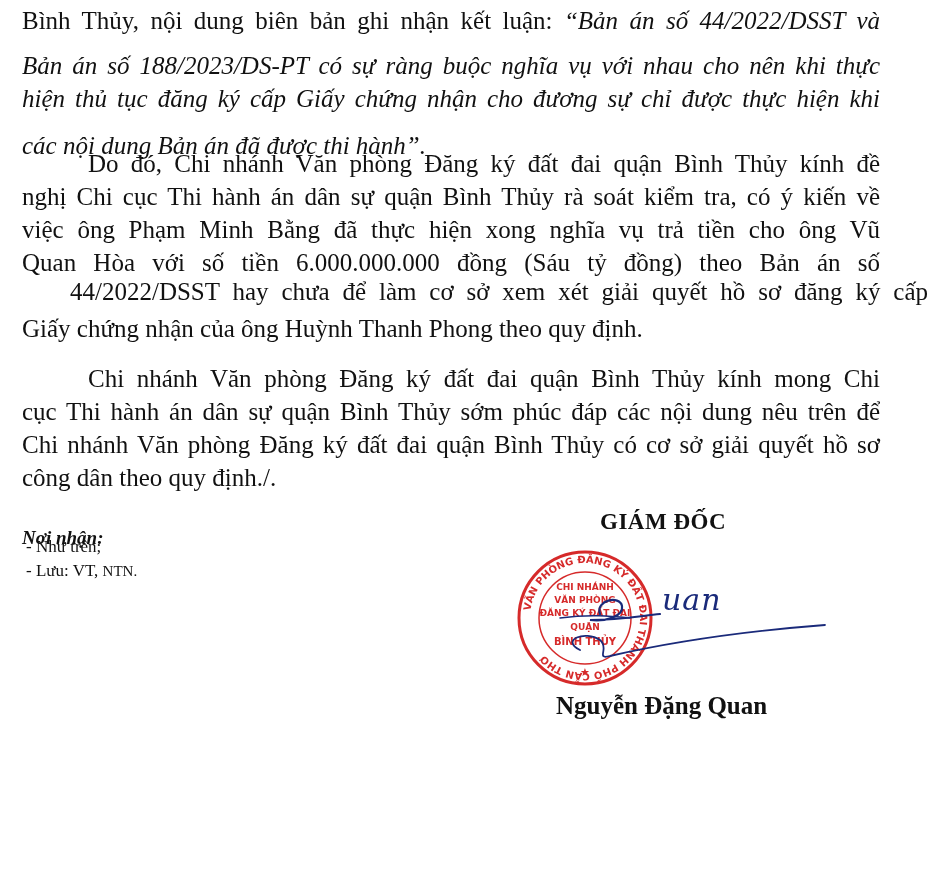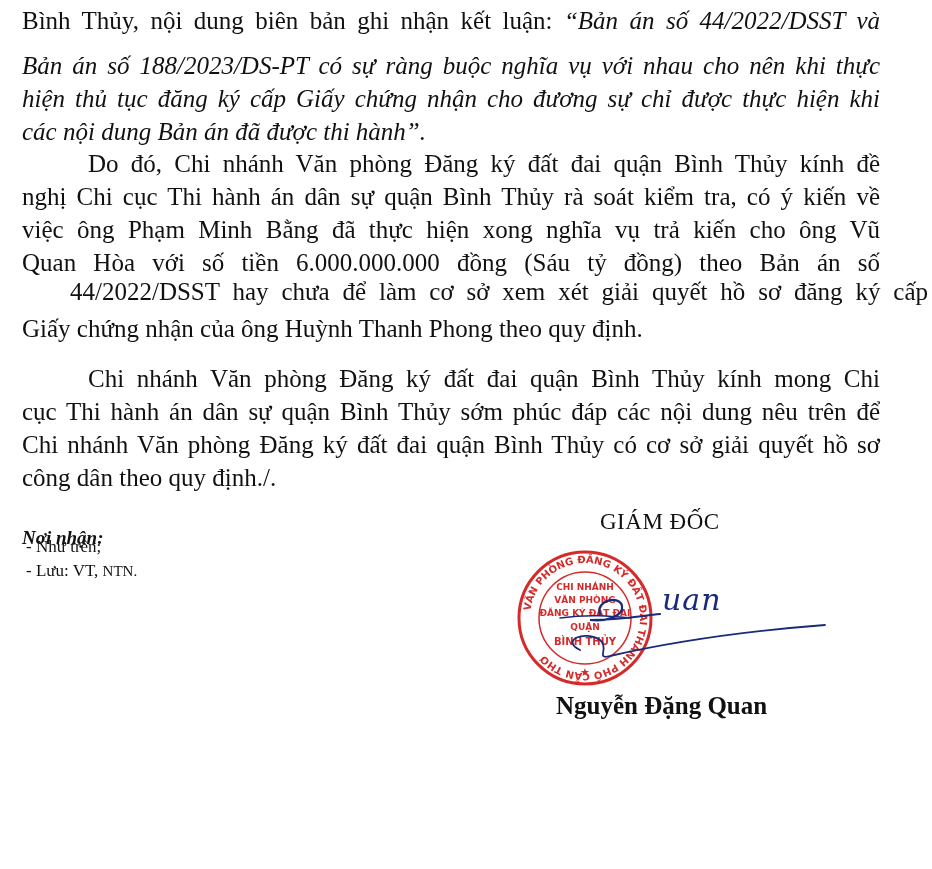--- a/index.html
+++ b/index.html
@@ -5,38 +5,38 @@
   html, body { margin: 0; padding: 0; background: #ffffff; }
   body { width: 932px; height: 869px; position: relative; overflow: hidden;
          font-family: "Liberation Serif", "DejaVu Serif", serif; color: #111; }
   .line { position: absolute; left: 22px; font-size: 25px; line-height: 29px; white-space: nowrap; }
   .just { width: 858px; text-align: justify; text-align-last: justify; }
   .it { font-style: italic; margin-top: 12px; }
   .indent { left: 88px; width: 792px; }
   .recv-title { position: absolute; left: 22px; top: 511px; font-size: 19px; font-weight: bold; font-style: italic; margin-top: 16px; }
   .recv-item { position: absolute; left: 26px; font-size: 17px; line-height: 20px; }
   .small-caps { font-size: 15px; }
-  .sig-title { position: absolute; left: 600px; top: 509px; font-size: 23px; font-weight: normal; letter-spacing: 0.5px; }
+  .sig-title { position: absolute; left: 600px; top: 509px; font-size: 23px; font-weight: bold; letter-spacing: 0.5px; }
   .sig-name { position: absolute; left: 556px; top: 692px; font-size: 25px; font-weight: bold; }
   .stamp { position: absolute; left: 500px; top: 548px; width: 180px; height: 140px; }
   .sign { position: absolute; left: 540px; top: 570px; width: 290px; height: 110px; }
 </style>
 </head>
 <body>
 
 <div class="line just" style="top:6px;">
   <span>Bình Thủy, nội dung biên bản ghi nhận kết luận: </span><span class="it">“Bản án số 44/2022/DSST và</span>
 </div>
 <div class="line just it" style="top:39px;">Bản án số 188/2023/DS-PT có sự ràng buộc nghĩa vụ với nhau cho nên khi thực</div>
 <div class="line just it" style="top:72px;">hiện thủ tục đăng ký cấp Giấy chứng nhận cho đương sự chỉ được thực hiện khi</div>
-<div class="line it" style="top:105px;font-style:italic;">các nội dung Bản án đã được thi hành”.</div>
+<div class="line it" style="top:119px;font-style:italic;">các nội dung Bản án đã được thi hành”.</div>
 
 <div class="line just indent" style="top:149px;">Do đó, Chi nhánh Văn phòng Đăng ký đất đai quận Bình Thủy kính đề</div>
 <div class="line just" style="top:182px;">nghị Chi cục Thi hành án dân sự quận Bình Thủy rà soát kiểm tra, có ý kiến về</div>
-<div class="line just" style="top:215px;">việc ông Phạm Minh Bằng đã thực hiện xong nghĩa vụ trả kiến cho ông Vũ</div>
+<div class="line just" style="top:215px;">việc ông Phạm Minh Bằng đã thực hiện xong nghĩa vụ trả tiền cho ông Vũ</div>
 <div class="line just" style="top:248px;">Quan Hòa với số tiền 6.000.000.000 đồng (Sáu tỷ đồng) theo Bản án số</div>
 <div class="line just" style="top:277px;margin-left:48px;">44/2022/DSST hay chưa để làm cơ sở xem xét giải quyết hồ sơ đăng ký cấp</div>
 <div class="line" style="top:314px;">Giấy chứng nhận của ông Huỳnh Thanh Phong theo quy định.</div>
 
 <div class="line just indent" style="top:364px;">Chi nhánh Văn phòng Đăng ký đất đai quận Bình Thủy kính mong Chi</div>
 <div class="line just" style="top:397px;">cục Thi hành án dân sự quận Bình Thủy sớm phúc đáp các nội dung nêu trên để</div>
 <div class="line just" style="top:430px;">Chi nhánh Văn phòng Đăng ký đất đai quận Bình Thủy có cơ sở giải quyết hồ sơ</div>
 <div class="line" style="top:463px;">công dân theo quy định./.</div>
 
 <div class="recv-title">Nơi nhận:</div>

